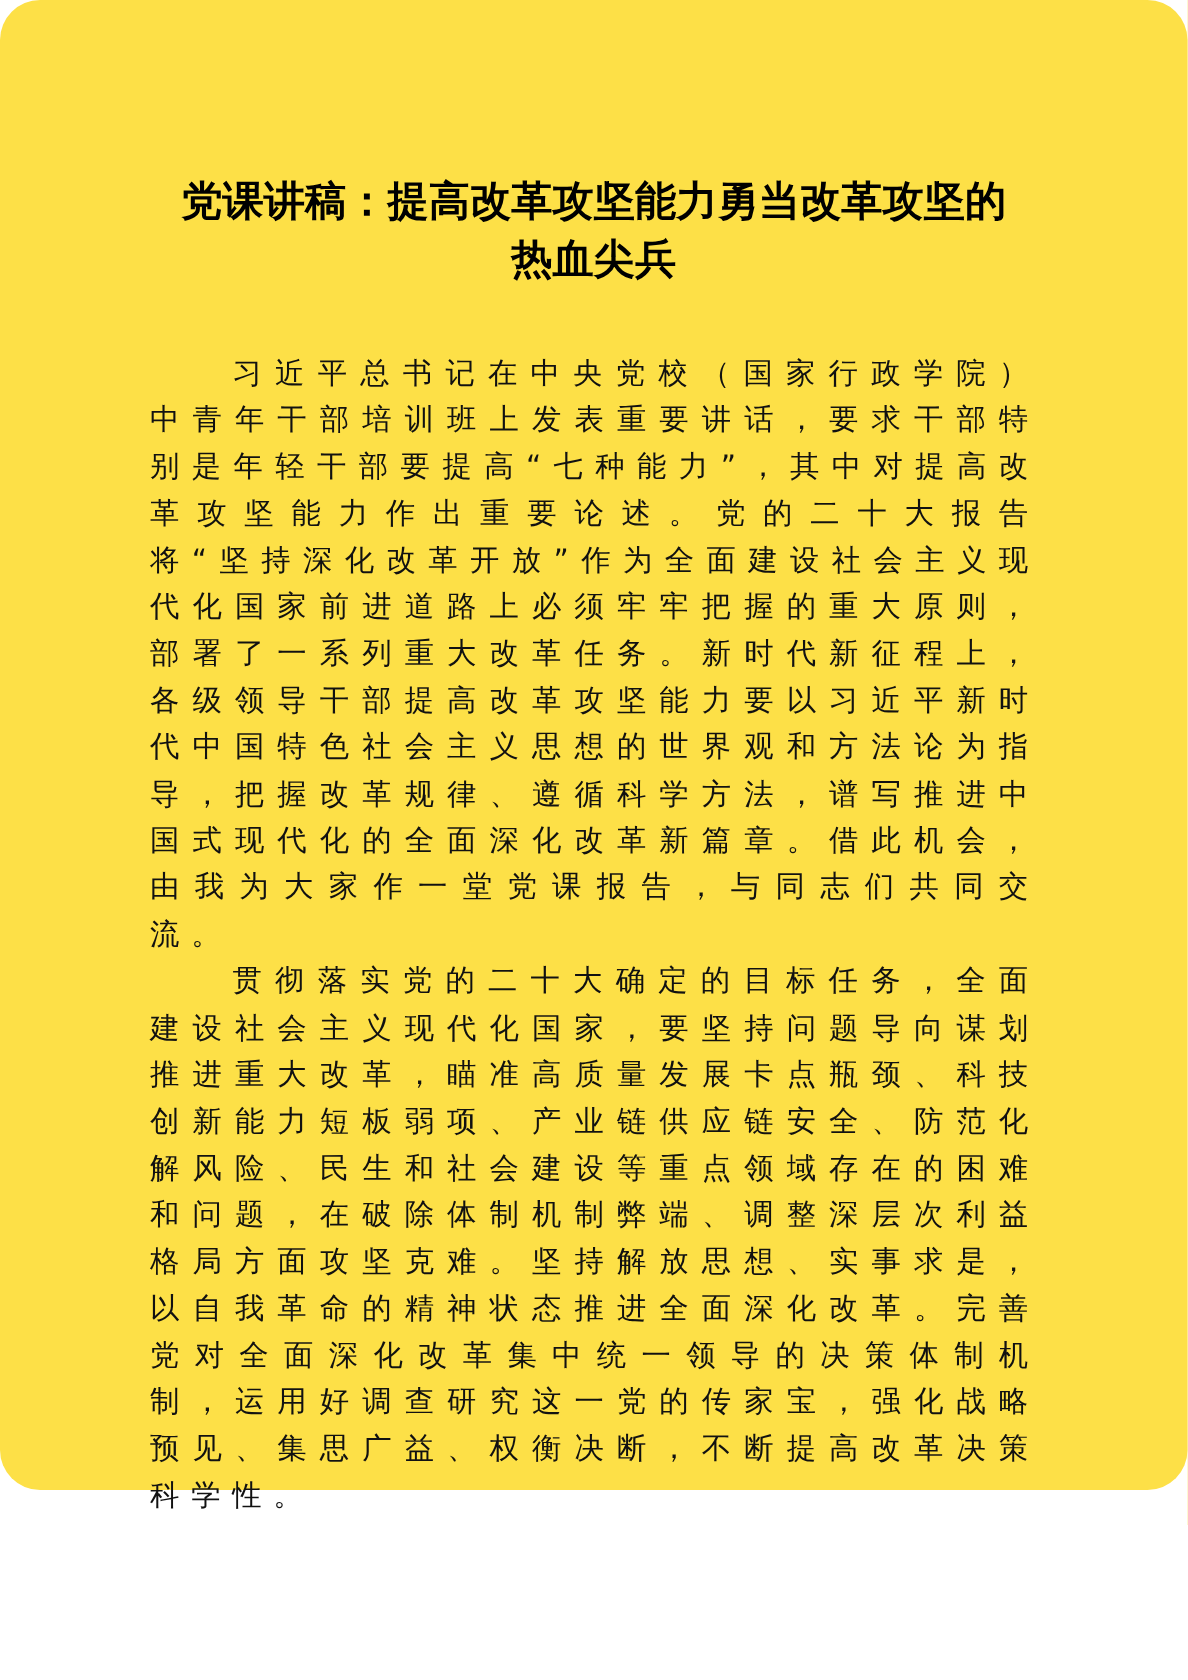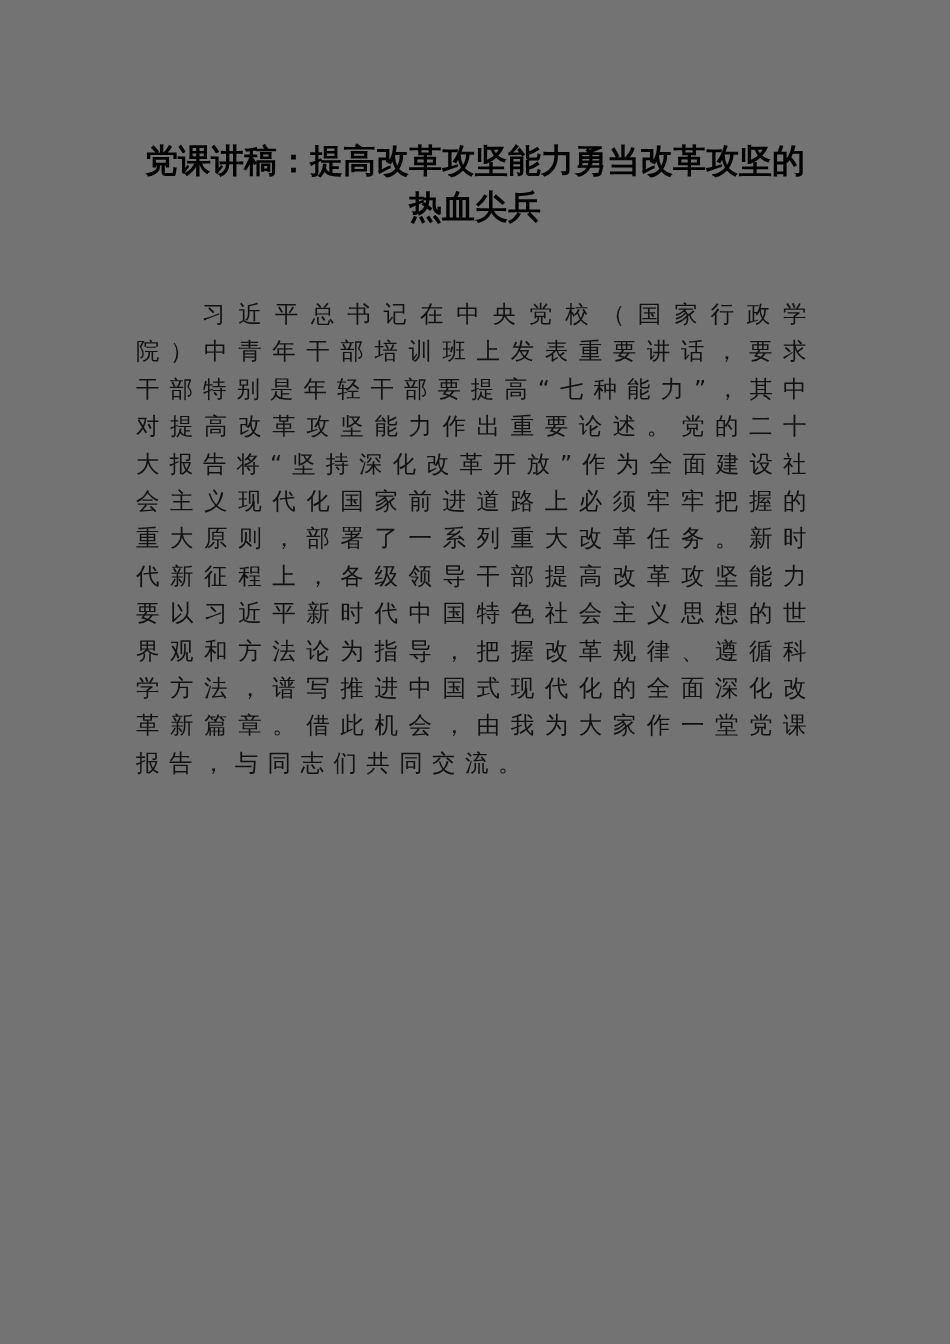--- a/index.html
+++ b/index.html
@@ -10,22 +10,23 @@
   body {
     width: 950px;
     height: 1344px;
     position: relative;
     overflow: hidden;
   }
   .page {
     position: absolute;
     left: 0; top: 0;
     width: 950px;
-    height: 1344px;
-    background: #737373;
+    height: 1192px;
+    background: #fde047;
+    border-radius: 32px;
   }
   .doc-title {
     position: absolute;
     left: 110px;
     top: 138px;
     width: 730px;
     text-align: center;
     font-family: "DejaVu Serif", "Liberation Serif", serif;
     font-weight: bold;
     font-size: 33px;
@@ -40,21 +41,21 @@
     width: 712px;
     font-family: "DejaVu Sans", "Liberation Sans", sans-serif;
     font-size: 23.5px;
     line-height: 37.4px;
     color: #111111;
     letter-spacing: 9.4px;
     text-align: justify;
     text-align-last: left;
   }
   .para {
-    margin: 16px;
+    margin: 0;
     text-indent: 66px;
   }
   .heading {
     margin: 0;
     text-indent: 0;
     padding-left: 46px;
     font-family: "DejaVu Sans", "Liberation Sans", sans-serif;
     font-weight: bold;
     letter-spacing: 0.5px;
     font-size: 23px;
@@ -65,14 +66,15 @@
 <body>
 
 <div class="page">
   <div class="doc-title">
     <div>党课讲稿：提高改革攻坚能力勇当改革攻坚的</div>
     <div>热血尖兵</div>
   </div>
 
   <div class="body-text">
     <p class="para">习近平总书记在中央党校（国家行政学院）中青年干部培训班上发表重要讲话，要求干部特别是年轻干部要提高“七种能力”，其中对提高改革攻坚能力作出重要论述。党的二十大报告将“坚持深化改革开放”作为全面建设社会主义现代化国家前进道路上必须牢牢把握的重大原则，部署了一系列重大改革任务。新时代新征程上，各级领导干部提高改革攻坚能力要以习近平新时代中国特色社会主义思想的世界观和方法论为指导，把握改革规律、遵循科学方法，谱写推进中国式现代化的全面深化改革新篇章。借此机会，由我为大家作一堂党课报告，与同志们共同交流。</p>
+    <p class="para">贯彻落实党的二十大确定的目标任务，全面建设社会主义现代化国家，要坚持问题导向谋划推进重大改革，瞄准高质量发展卡点瓶颈、科技创新能力短板弱项、产业链供应链安全、防范化解风险、民生和社会建设等重点领域存在的困难和问题，在破除体制机制弊端、调整深层次利益格局方面攻坚克难。坚持解放思想、实事求是，以自我革命的精神状态推进全面深化改革。完善党对全面深化改革集中统一领导的决策体制机制，运用好调查研究这一党的传家宝，强化战略预见、集思广益、权衡决断，不断提高改革决策科学性。</p>
   </div>
 </div>
 
 </body></html>

